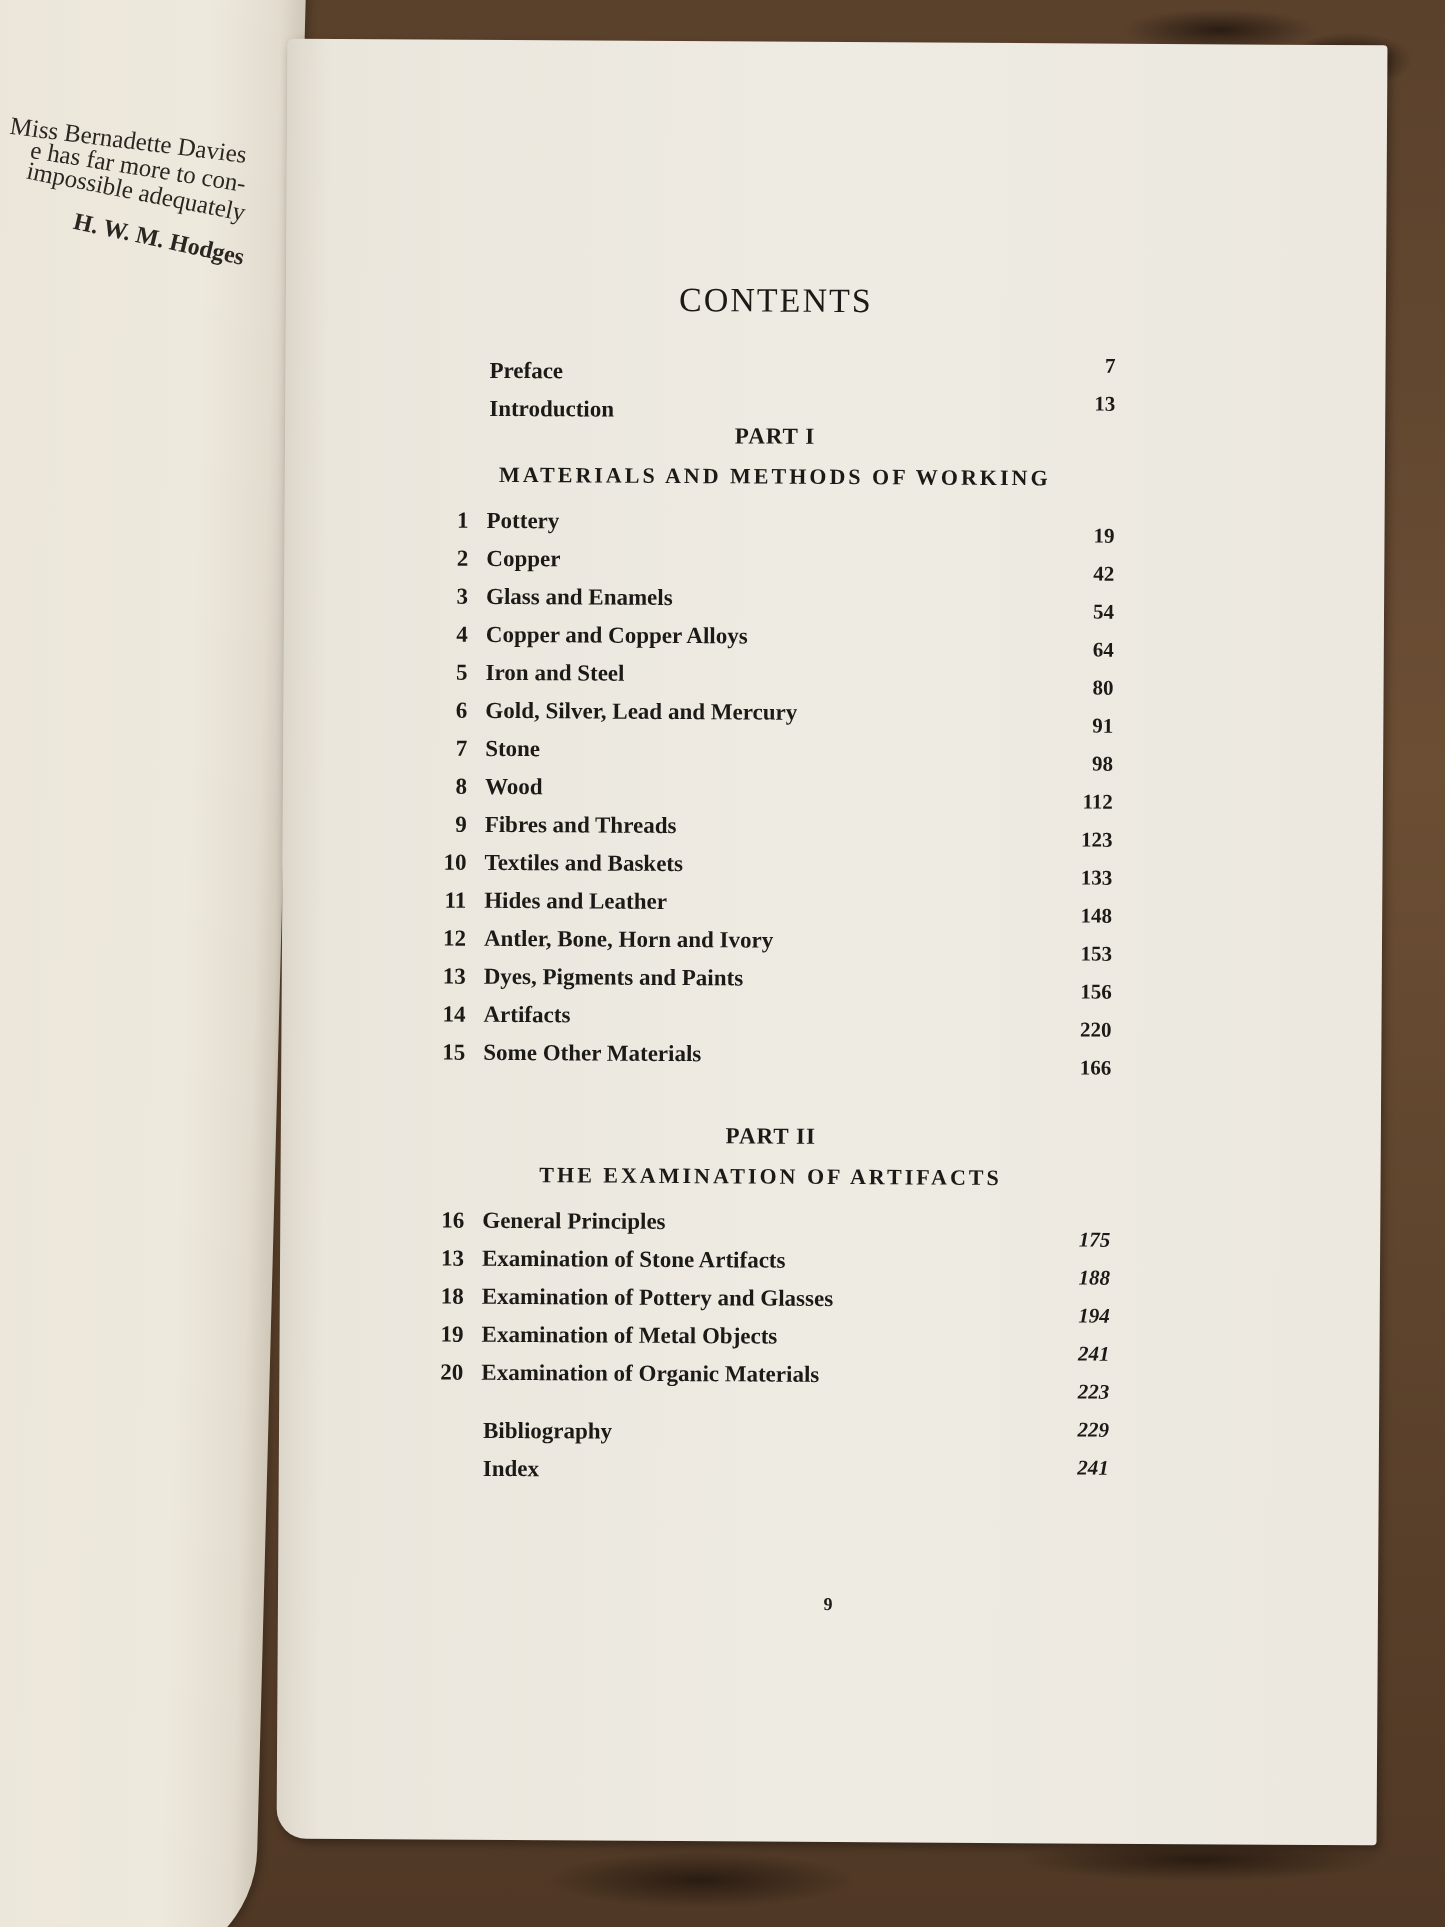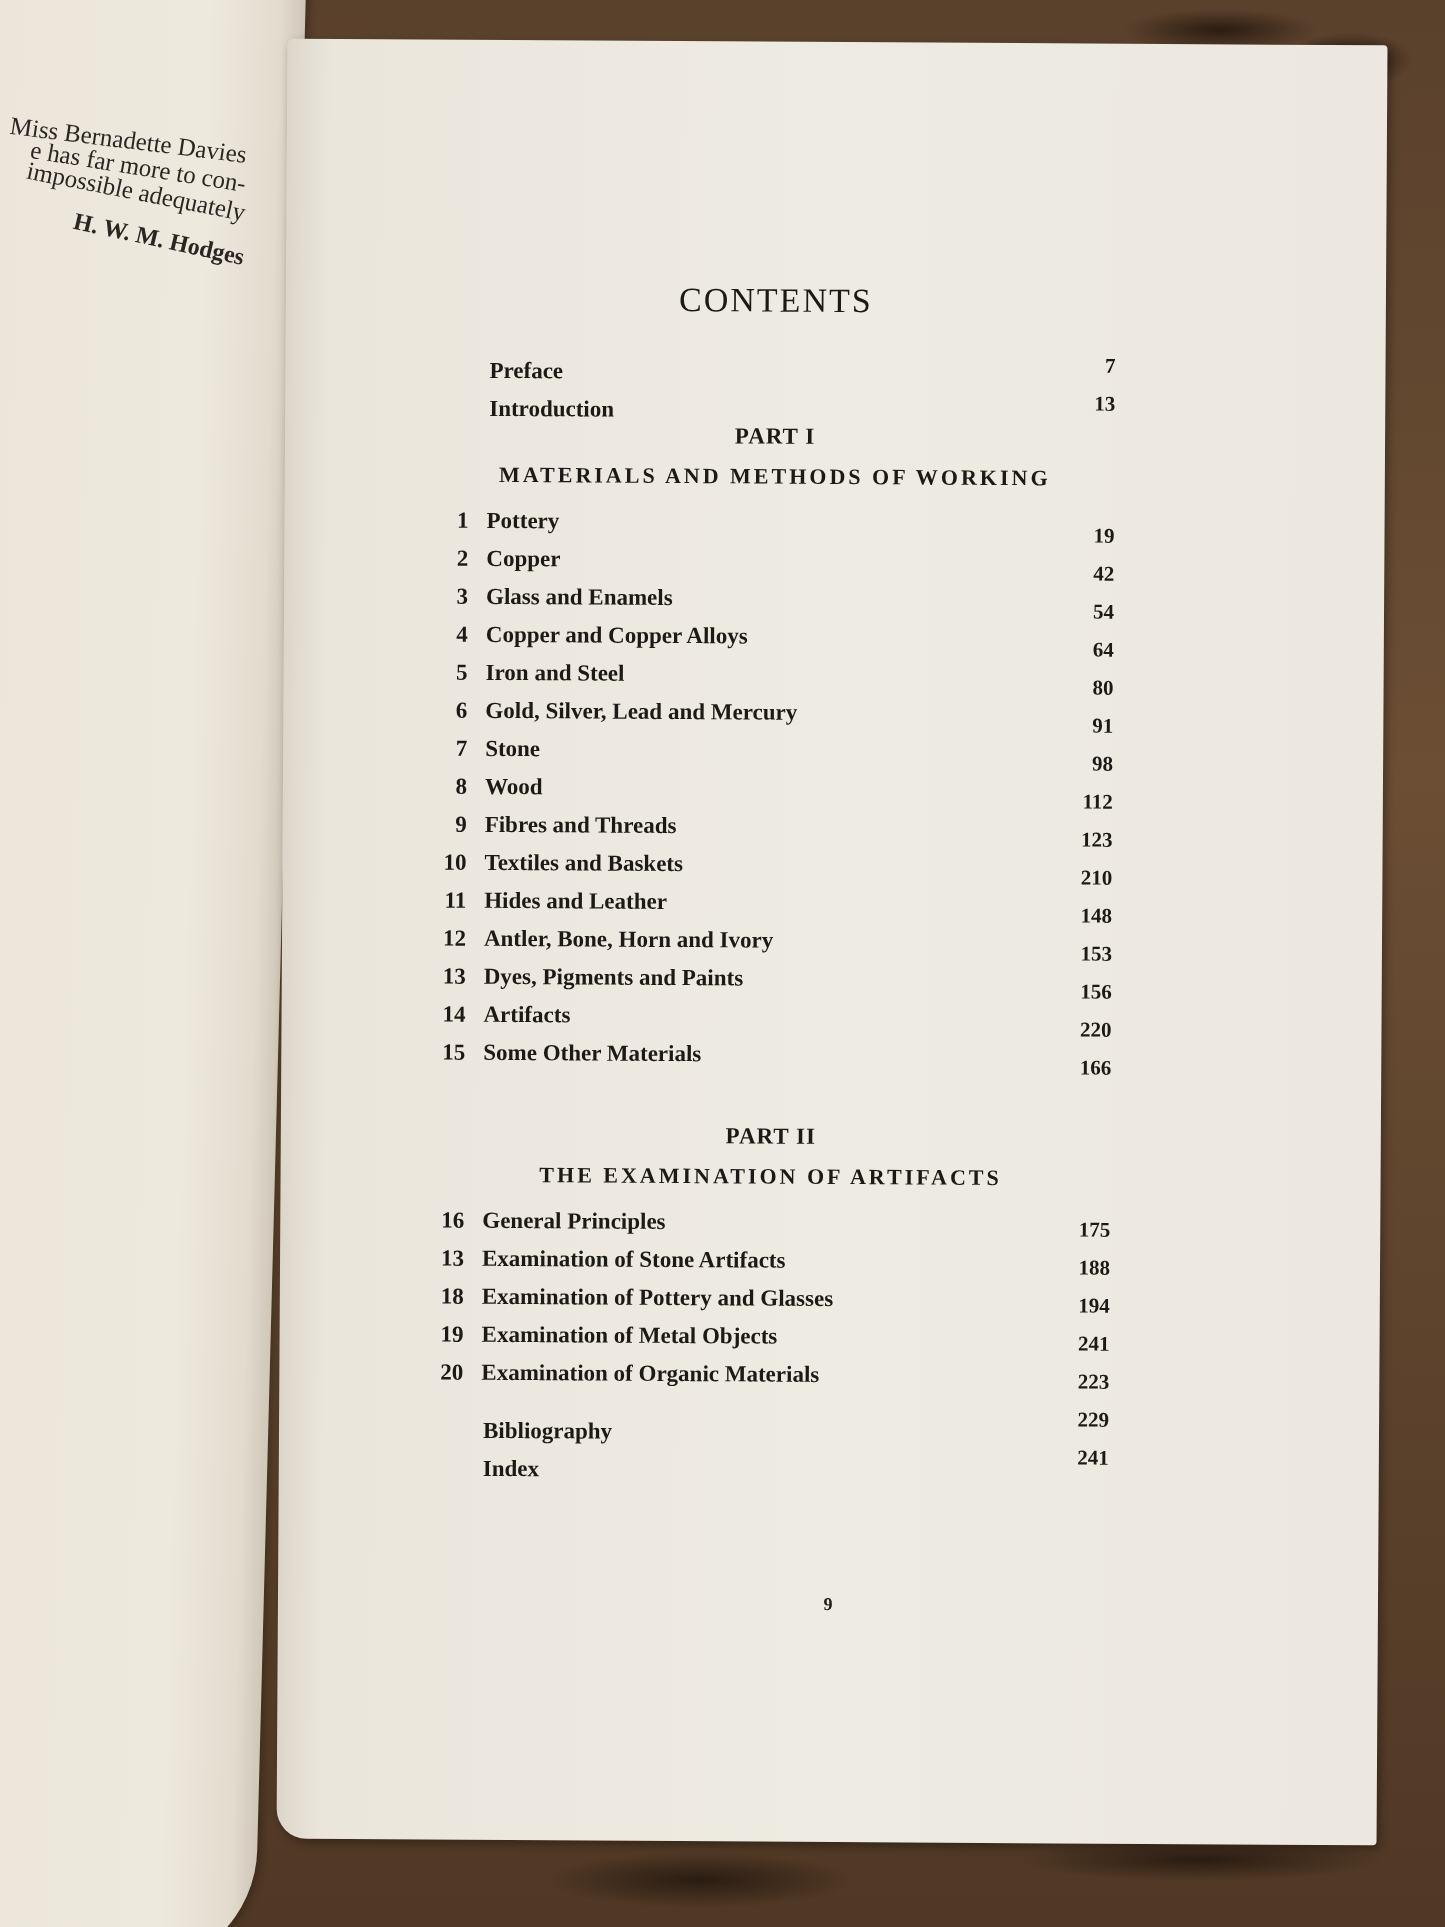--- a/index.html
+++ b/index.html
@@ -48,21 +48,21 @@
       text-align: center; font-size: 34px; letter-spacing: 2px; margin: 0 0 20px 0;
       font-weight: normal;
     }
     .row { position: relative; height: 38px; font-size: 23px; font-weight: bold; }
     .row .num { position: absolute; left: 0; width: 34px; text-align: right; top: 0; }
     .row .label { position: absolute; left: 52px; top: 0; white-space: nowrap; }
     .row .page { position: absolute; right: 0; top: 12px; text-align: right; font-size: 21px; }
     .row.plain .label { left: 54px; margin-top: 20px; }
     .part-label { text-align: center; font-size: 23px; font-weight: bold; margin: 8px 0 14px 0; letter-spacing: 1px; }
     .part-title { text-align: center; font-size: 22px; font-weight: bold; letter-spacing: 3px; margin: 0 0 20px 0; }
-    .part2 .row .page { top: 6px; }
+    .part2 .row .page { top: 16px; font-style: italic; }
     .spacer { height: 36px; }
     .folio {
       position: absolute; left: 0; width: 100%; top: 1552px; text-align: center;
       font-family: "Liberation Serif", serif; font-weight: bold; font-size: 18px;
     }
   </style>
 </head>
 <body>
 
 <div class="left-page">
@@ -132,21 +132,21 @@
           <span class="page">112</span>
         </div>
       <div class="row">
           <span class="num">9</span>
           <span class="label">Fibres and Threads</span>
           <span class="page">123</span>
         </div>
       <div class="row">
           <span class="num">10</span>
           <span class="label">Textiles and Baskets</span>
-          <span class="page">210</span>
+          <span class="page">133</span>
         </div>
       <div class="row">
           <span class="num">11</span>
           <span class="label">Hides and Leather</span>
           <span class="page">148</span>
         </div>
       <div class="row">
           <span class="num">12</span>
           <span class="label">Antler, Bone, Horn and Ivory</span>
           <span class="page">153</span>

